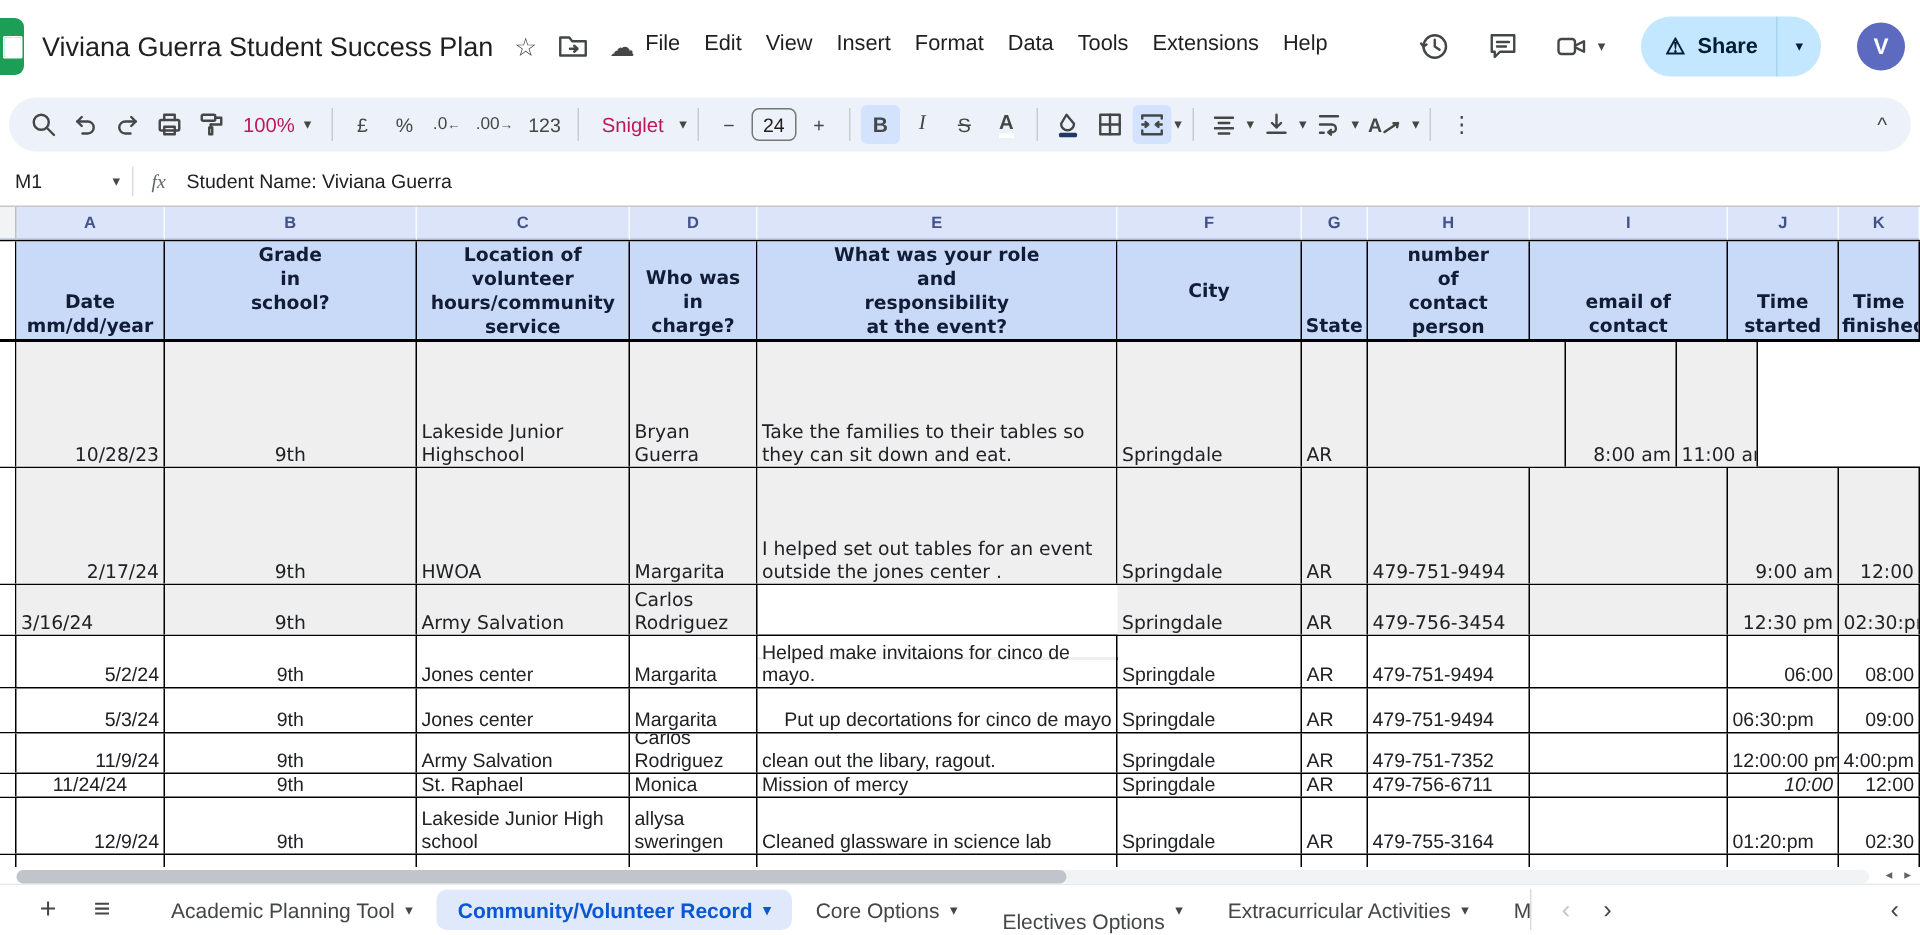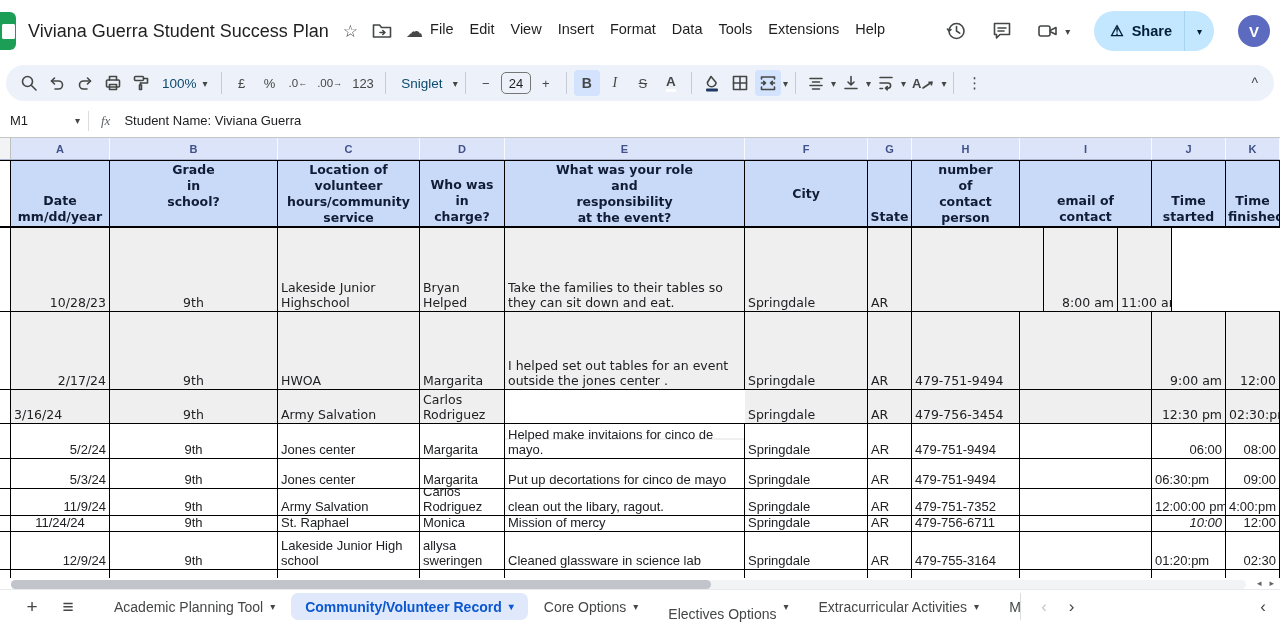--- a/index.html
+++ b/index.html
@@ -32,21 +32,21 @@
   .avatar { width:32px; height:32px; border-radius:50%; background:#5c6bc0; color:#fff; font-size:15px; font-weight:700; display:flex; align-items:center; justify-content:center; }
   .cam-wrap { display:flex; align-items:center; gap:6px; }
   .dd { font-size:10px; color:#444746; }
 
   
   .toolbar-band { height:42px; padding:3px 6px; }
   .toolbar { background:#edf2fa; border-radius:18px; height:36px; display:flex; align-items:center; padding:0 10px; gap:2px; position:relative; }
   .tbtn { min-width:26px; height:26px; border-radius:4px; display:flex; align-items:center; justify-content:center; padding:0 4px; color:#444746; font-size:13px; }
   .tbtn.active { background:#d3e3fd; }
   .tdiv { width:1px; height:22px; background:#c6cbd4; margin:0 5px; }
-  .tlabel { font-size:13.5px; color:#0c4a6e; }
+  .tlabel { font-size:13.5px; color:#be185d; }
   .zoom-box { display:flex; align-items:center; gap:6px; padding:0 6px; }
   .fontname { min-width:58px; text-align:left; }
   .sizebox { width:30px; height:22px; border:1px solid #747775; border-radius:5px; display:flex; align-items:center; justify-content:center; font-size:13px; color:#1f1f1f; }
   .bold-b { font-weight:700; font-size:14px; }
   .ital { font-style:italic; font-family:"Liberation Serif", serif; font-size:14px; }
   .strike { text-decoration:line-through; font-size:13px; }
   .a-color { font-size:13.5px; font-weight:700; border-bottom:3px solid #fff; line-height:14px; }
   .dec { font-size:11.5px; letter-spacing:0; }
   .collapse-caret { position:absolute; right:16px; font-size:14px; color:#444746; }
 
@@ -329,21 +329,21 @@
         <div class="cell hcell v-bot" style="width: 74px;">Time
 started</div>
         <div class="cell hcell v-bot" style="width: 54px;">Time
 finished</div>
       </div>
       <div class="srow shaded f-round" style="height: 84px;">
         <div class="rspacer"></div>
         <div class="cell a-r" style="width: 99px;">10/28/23</div>
         <div class="cell a-c" style="width: 168px;">9th</div>
         <div class="cell a-l wrap" style="width: 142px;">Lakeside Junior Highschool</div>
-        <div class="cell a-l wrap" style="width: 85px;">Bryan Helped</div>
+        <div class="cell a-l wrap" style="width: 85px;">Bryan Guerra</div>
         <div class="cell a-l wrap" style="width: 240px;">Take the families to their tables so they can sit down and eat.</div>
         <div class="cell a-l" style="width: 123px;">Springdale</div>
         <div class="cell a-l" style="width: 44px;">AR</div>
         <div class="cell a-l" style="width: 132px;"></div>
         <div class="cell a-r" style="width: 74px;">8:00 am</div>
         <div class="cell a-l" style="width: 54px;">11:00 am</div>
       </div>
       <div class="srow shaded f-round" style="height: 78px;">
         <div class="rspacer"></div>
         <div class="cell a-r" style="width: 99px;">2/17/24</div>
@@ -385,21 +385,21 @@
         <div class="cell a-l" style="width: 132px;"></div>
         <div class="cell a-r" style="width: 74px;">06:00</div>
         <div class="cell a-r" style="width: 54px;">08:00</div>
       </div>
       <div class="srow" style="height: 30px;">
         <div class="rspacer"></div>
         <div class="cell a-r" style="width: 99px;">5/3/24</div>
         <div class="cell a-c" style="width: 168px;">9th</div>
         <div class="cell a-l wrap" style="width: 142px;">Jones center</div>
         <div class="cell a-l wrap" style="width: 85px;">Margarita</div>
-        <div class="cell a-l wrap" style="width: 240px;">Put up decortations for cinco de mayo</div>
+        <div class="cell a-l wrap" style="width: 240px; text-align: right;">Put up decortations for cinco de mayo</div>
         <div class="cell a-l" style="width: 123px;">Springdale</div>
         <div class="cell a-l" style="width: 44px;">AR</div>
         <div class="cell a-l" style="width: 108px;">479-751-9494</div>
         <div class="cell a-l" style="width: 132px;"></div>
         <div class="cell a-l" style="width: 74px;">06:30:pm</div>
         <div class="cell a-r" style="width: 54px;">09:00</div>
       </div>
       <div class="srow" style="height: 27px;">
         <div class="rspacer"></div>
         <div class="cell a-r" style="width: 99px;">11/9/24</div>

